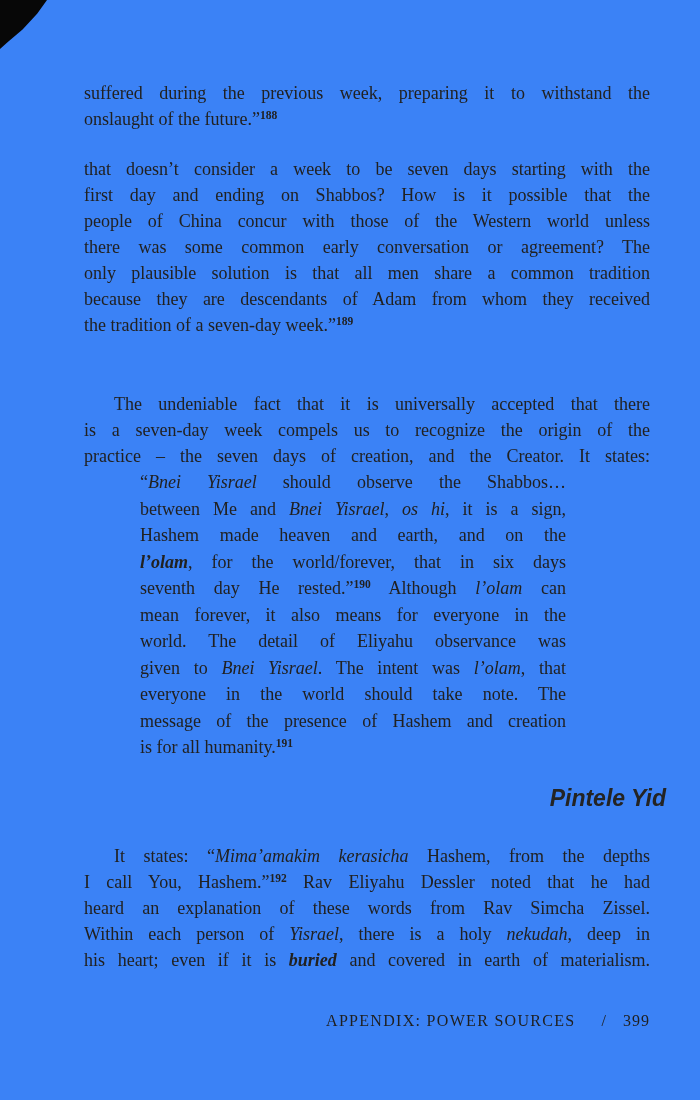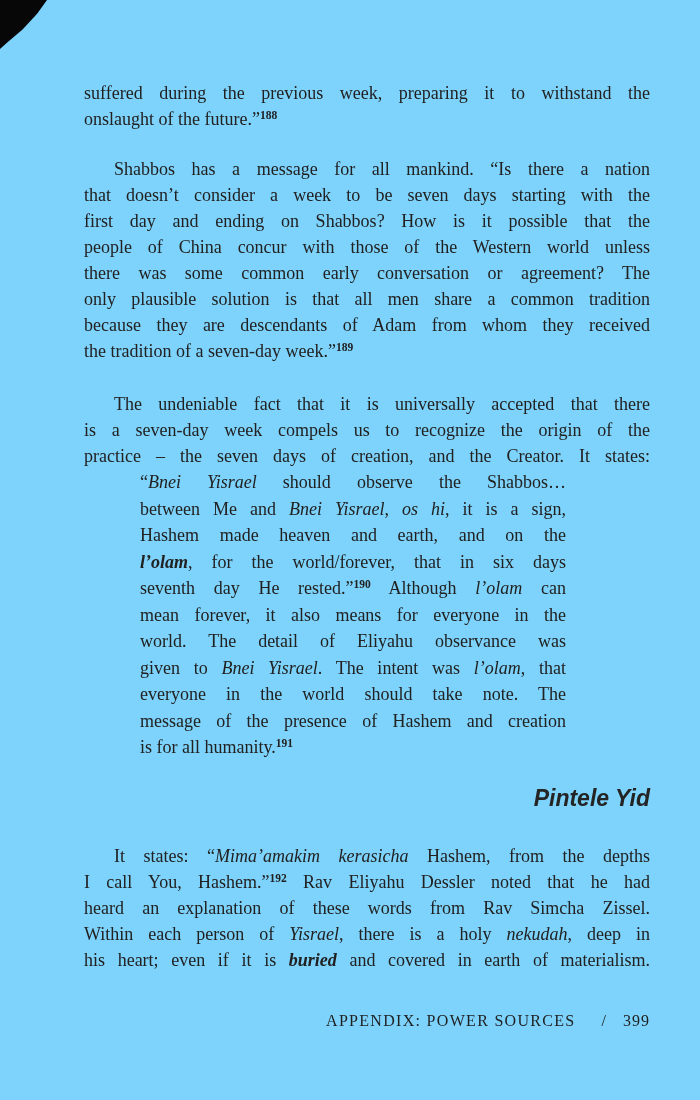--- a/index.html
+++ b/index.html
@@ -1,40 +1,40 @@
 <!DOCTYPE html>
 <html><head>
 <meta charset="utf-8">
 <style>
   html,body{margin:0;padding:0;}
   body{
     width:700px;height:1100px;position:relative;background:#ffffff;
     font-family:"Liberation Serif","DejaVu Serif",serif;
     color:#212121;overflow:hidden;
   }
-  .page{position:absolute;inset:0;background:#7dd3fc;}
+  .page{position:absolute;inset:0;background:#3b82f6;}
   #corner-mark{
     position:absolute;top:0;left:0;width:47px;height:49px;background:#070707;
     clip-path:polygon(0 0,100% 0,79% 28%,48% 60%,16% 86%,0 100%);
   }
   .para{position:absolute;left:84px;width:566px;font-size:18px;}
   .line{height:26px;line-height:26px;text-align:left;white-space:normal;}
   .line.j{text-align:justify;text-align-last:justify;}
   .line.ind{text-indent:30px;}
   #p1{top:80px;}
   #p2{top:156px;}
   #p3{top:391px;}
   #quote{top:469px;left:140px;width:426px;}
   #quote .line{height:26.5px;line-height:26.5px;}
   #p4{top:843px;}
   .it{font-style:italic;}
   .bi{font-style:italic;font-weight:bold;}
   .sup{font-size:11.5px;position:relative;top:-6px;letter-spacing:0;font-weight:bold;}
   #heading{
-    position:absolute;top:785px;left:84px;width:566px;text-align:right;
+    position:absolute;top:785px;left:100px;width:566px;text-align:right;
     font-family:"Liberation Sans","DejaVu Sans",sans-serif;
     font-style:italic;font-weight:700;font-size:23px;color:#242424;
   }
   #footer{
     position:absolute;top:1012px;left:84px;width:566px;
     display:flex;justify-content:flex-end;align-items:baseline;
     font-size:16px;color:#1f1f1f;
   }
   #footer .sect{letter-spacing:1.3px;}
   #footer .slash{margin-left:26px;}
@@ -46,21 +46,20 @@
 <div class="page">
 
   <div id="corner-mark"></div>
 
   <div class="para" id="p1">
       <div class="line j">suffered during the previous week, preparing it to withstand the</div>
       <div class="line">onslaught of the future.”<span class="sup">188</span></div>
     </div>
 
   <div class="para" id="p2">
-      <div class="line j ind">Shabbos has a message for all mankind. “Is there a nation</div>
       <div class="line j">that doesn’t consider a week to be seven days starting with the</div>
       <div class="line j">first day and ending on Shabbos? How is it possible that the</div>
       <div class="line j">people of China concur with those of the Western world unless</div>
       <div class="line j">there was some common early conversation or agreement? The</div>
       <div class="line j">only plausible solution is that all men share a common tradition</div>
       <div class="line j">because they are descendants of Adam from whom they received</div>
       <div class="line">the tradition of a seven-day week.”<span class="sup">189</span></div>
     </div>
 
   <div class="para" id="p3">

